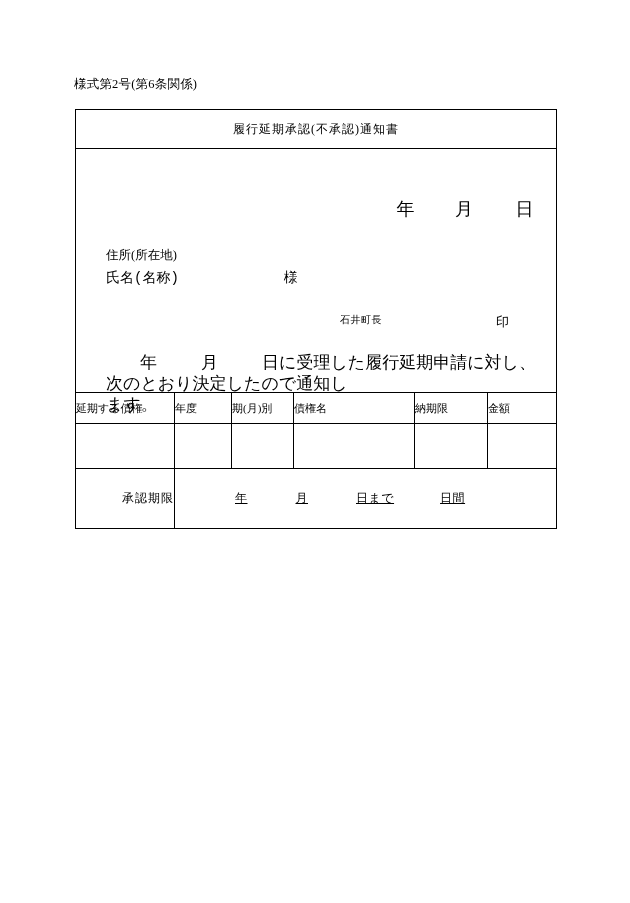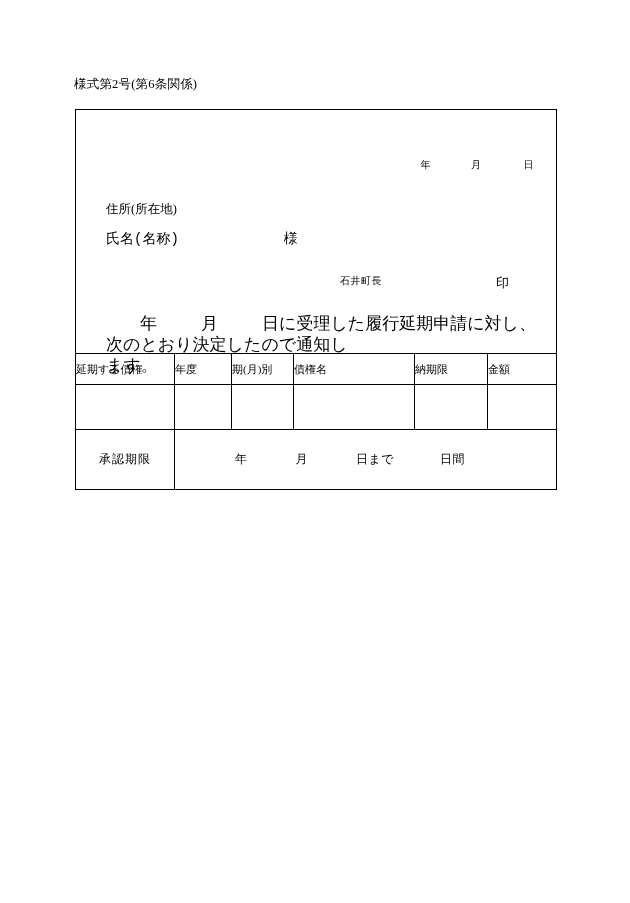--- a/index.html
+++ b/index.html
@@ -53,30 +53,30 @@
     letter-spacing: 1px;
   }
   .header-block {
     height: 243px;
     position: relative;
   }
   .hb-date {
     position: absolute;
     right: 22px;
     top: 48px;
-    font-size: 10px;
+    font-size: 18px;
     letter-spacing: 0.5px;
     white-space: nowrap;
   }
   .hb-date .sp-a { display:inline-block; width: 40px; }
   .hb-date .sp-b { display:inline-block; width: 42px; }
   .hb-addr {
     position: absolute;
     left: 30px;
-    top: 91px;
+    top: 98px;
     font-size: 12.5px;
   }
   .hb-name {
     position: absolute;
     left: 30px;
     top: 120px;
     font-size: 14px;
     font-family: Liberation Mono, monospace;
   }
   .hb-name .nm-gap { display:inline-block; width: 105px; }
@@ -112,30 +112,31 @@
     font-size: 11px;
   }
   .row-blank td {
     height: 44px;
   }
   .row-term td {
     height: 59px;
     vertical-align: middle !important;
   }
   .term-label, .reason-label {
-    text-align: center;
+    text-align: right;
     vertical-align: middle !important;
     font-size: 12.5px;
     letter-spacing: 1px;
   }
   .term-value {
     font-size: 12.5px;
     padding-left: 60px !important;
     letter-spacing: 0.5px;
     white-space: nowrap;
+    text-decoration: underline;
   }
   .term-value .t1 { display:inline-block; width: 48px; }
   .term-value .t2 { display:inline-block; width: 48px; }
   .term-value .t3 { display:inline-block; width: 46px; }
   .row-reason td {
     height: 79px;
     vertical-align: middle !important;
   }
 </style>
 </head>
@@ -149,20 +150,23 @@
     <colgroup>
       <col style="width:99px">
       <col style="width:57px">
       <col style="width:62px">
       <col style="width:121px">
       <col style="width:73px">
       <col style="width:69px">
     </colgroup>
     <tbody>
       <tr>
+        <td class="title-cell" colspan="6">履行延期承認(不承認)通知書</td>
+      </tr>
+      <tr>
         <td class="header-block" colspan="6">
 
           <div class="hb-date">
             <span>年</span><span class="sp-a"></span><span>月</span><span class="sp-b"></span><span>日</span>
           </div>
 
           <div class="hb-addr">住所(所在地)</div>
 
           <div class="hb-name">
             <span>氏名(名称)</span><span class="nm-gap"></span><span>様</span>

